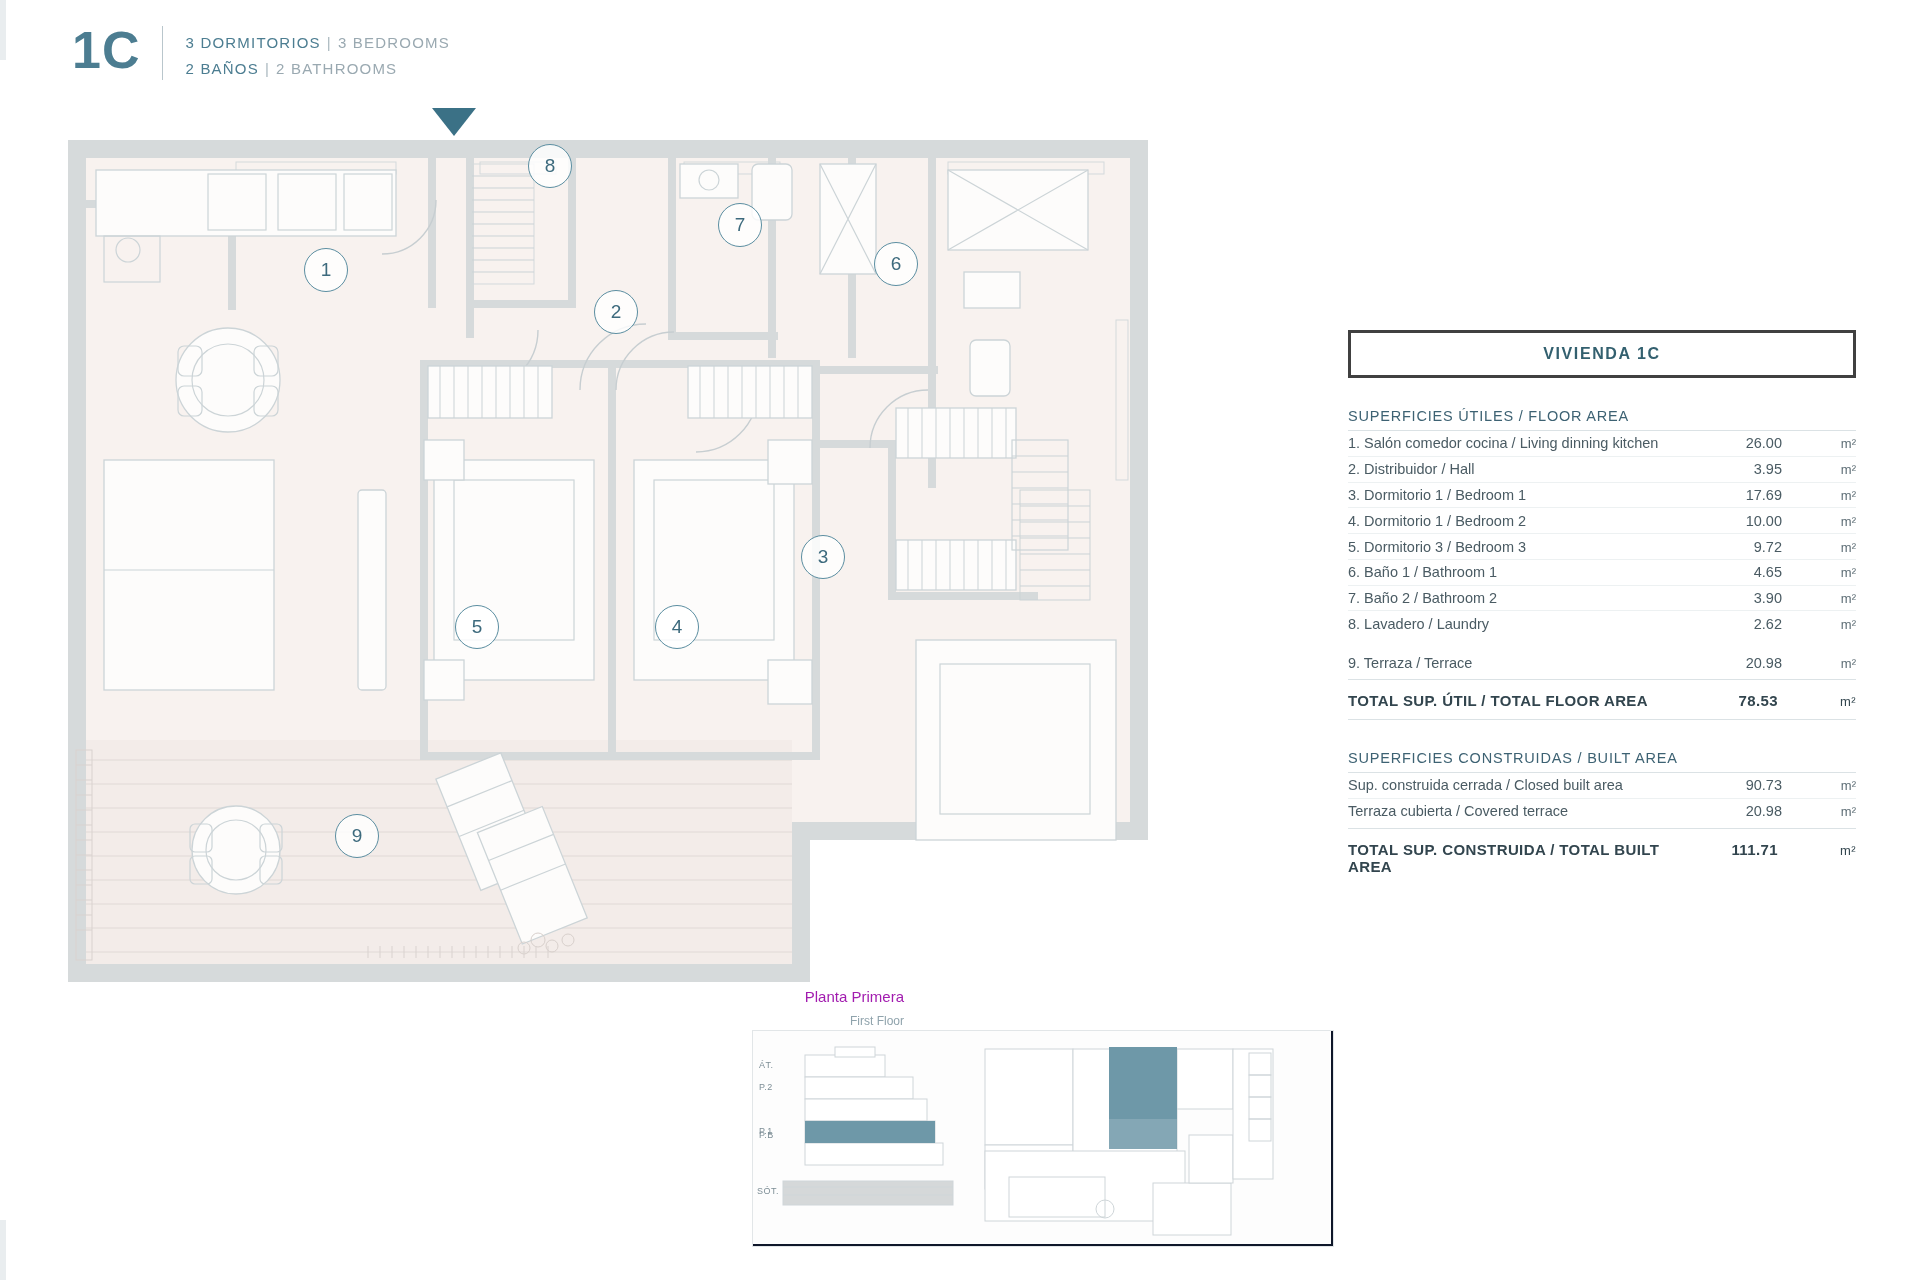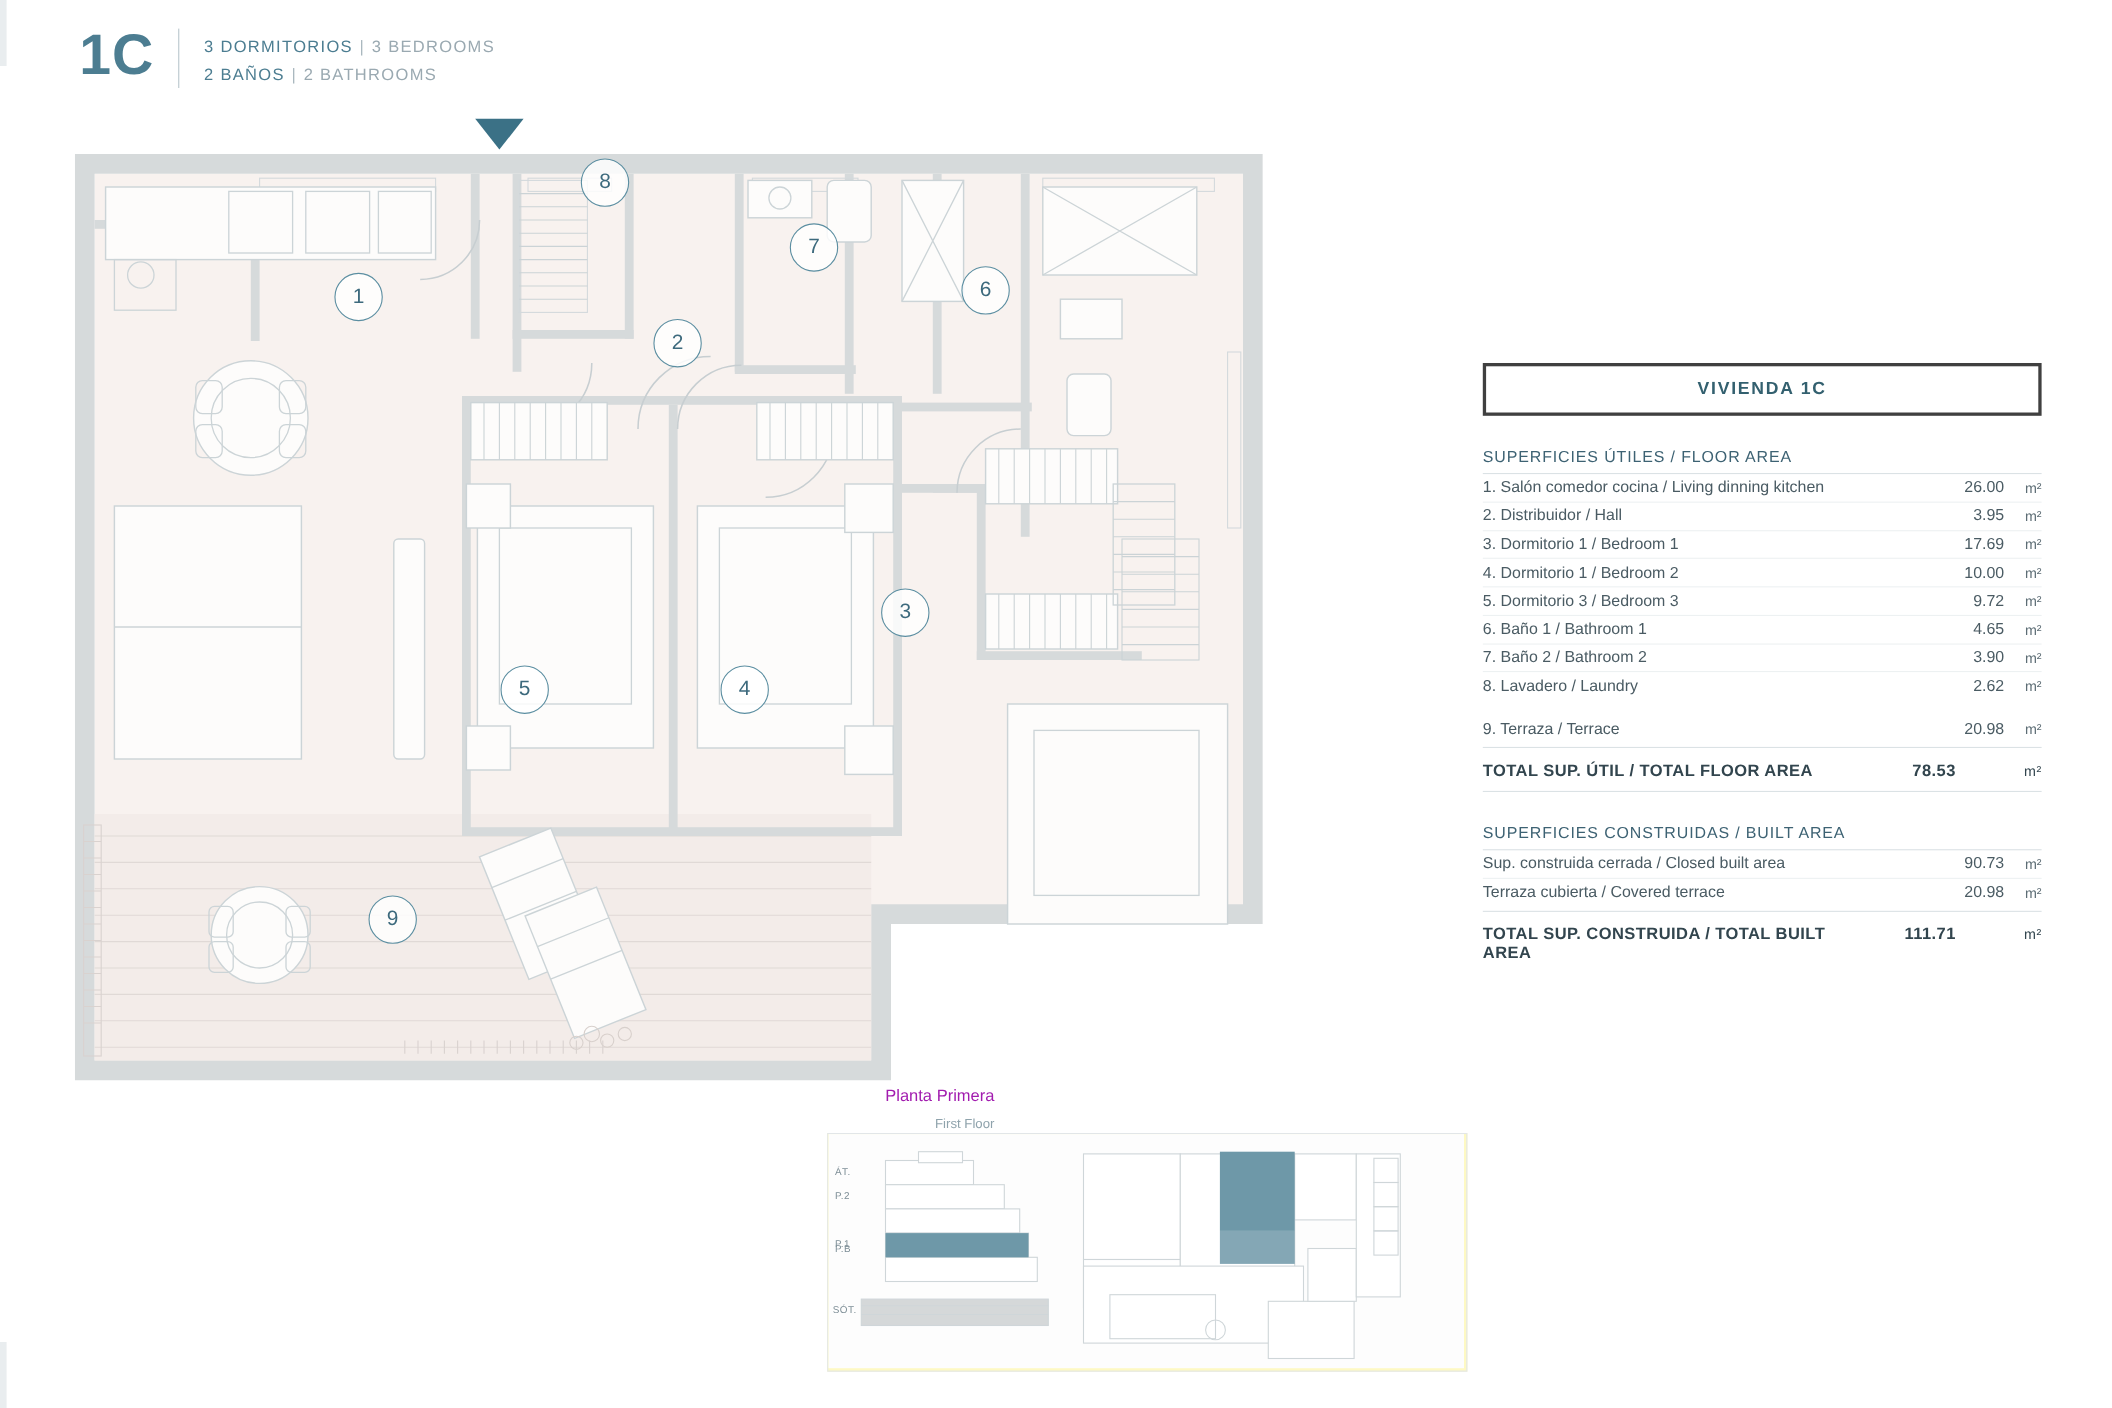--- a/index.html
+++ b/index.html
@@ -41,35 +41,35 @@
     font-size:19px;background:rgba(255,255,255,0.82);
   }
 
   
   .floor-caption{position:absolute;right:840px;top:985px;text-align:right;line-height:24px;}
   .floor-caption .es{font-size:15px;color:#a21caf;}
   .floor-caption .en{font-size:12px;color:#8fa3ac;}
 
   
   .keyplan{position:absolute;left:752px;top:1030px;width:580px;height:215px;
-    background:#fef9c3;border:1px solid #e2e6e8;}
+    background:#0f172a;border:1px solid #e2e6e8;}
   .keyplan .lbl{position:absolute;font-size:9px;color:#7d8e96;letter-spacing:.5px;}
 
   
   .panel{position:absolute;left:1348px;top:330px;width:508px;}
   .panel-title{
     border:3px solid #404040;height:42px;display:flex;align-items:center;justify-content:center;
     font-size:16px;font-weight:700;letter-spacing:1.6px;color:#33606f;
   }
   .sec-head{
     margin-top:30px;font-size:14.5px;letter-spacing:.8px;color:#3d6273;
     padding-bottom:6px;border-bottom:1px solid #dbe2e5;
   }
-  .row{display:flex;align-items:center;font-size:14.5px;color:#4a5b63;
-    padding:4.4px 0;border-bottom:1px solid #edf1f2;}
+  .row{display:flex;align-items:flex-end;font-size:14.5px;color:#4a5b63;
+    padding:4.4px 0;border-bottom:1px solid #edf1f2;gap:40px;}
   .row .nm{flex:1;}
   .row .val{width:64px;text-align:right;}
   .row .un{width:34px;text-align:right;color:#5d6d75;font-size:13px;}
   .row.spacer{border:none;height:14px;padding:0;}
   .row.noline{border-bottom:none;}
   .total{display:flex;align-items:baseline;font-size:15px;font-weight:700;color:#32454e;
     padding:12px 0 6px 0;letter-spacing:.4px;gap:44px;}
   .total .nm{flex:1;}
   .total .val{width:64px;text-align:right;}
   .total .un{width:34px;text-align:right;font-weight:400;font-size:13px;}

